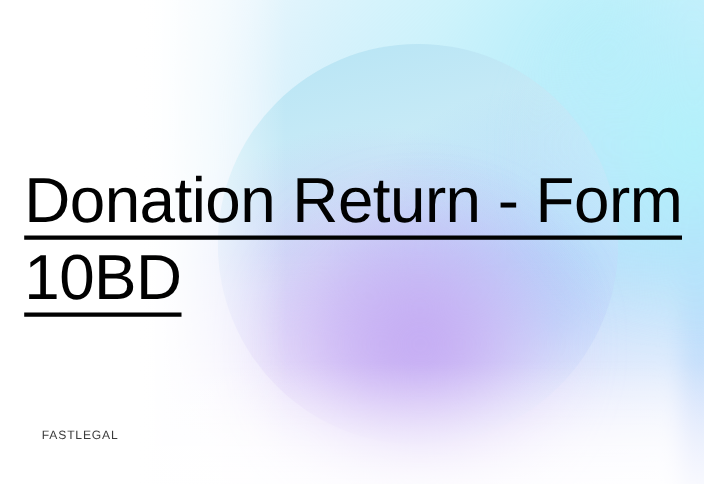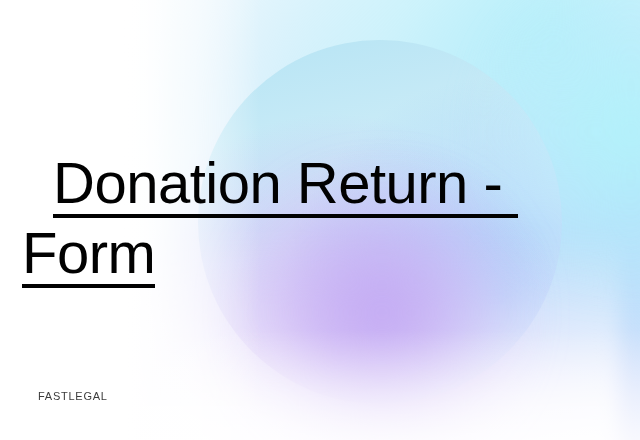--- a/index.html
+++ b/index.html
@@ -115,21 +115,20 @@
     line-height: 70px;
     font-weight: 400;
     letter-spacing: -0.5px;
     color: #010101;
     white-space: pre-wrap;
   }
   .title .u {
     display: inline;
     box-shadow: inset 0 -4px 0 0 #010101;
     padding-bottom: 3px;
-    margin-left: 31px;
   }
 
   .brand {
     position: absolute;
     left: 22px;
     top: 374px;
     margin: 16px;
     font-family: "Liberation Sans", sans-serif;
     font-size: 11px;
     font-weight: 400;
@@ -144,18 +143,18 @@
 
   <div class="art-layer wash"></div>
   <div class="art-layer sphere"></div>
   <div class="art-layer sphere-fade"></div>
   <div class="art-layer cyan-edge"></div>
   <div class="art-layer purple-core"></div>
   <div class="art-layer left-clean"></div>
   <div class="art-layer bottom-clean"></div>
 
   <div class="content">
-    <h1 class="title"><span class="u">Donation Return - Form</span><br></h1>
+    <h1 class="title"><span class="u">Donation Return - Form</span><br><span class="u">10BD</span></h1>
 
     <div class="brand">FASTLEGAL</div>
   </div>
 
 </div>
 
 </body></html>

